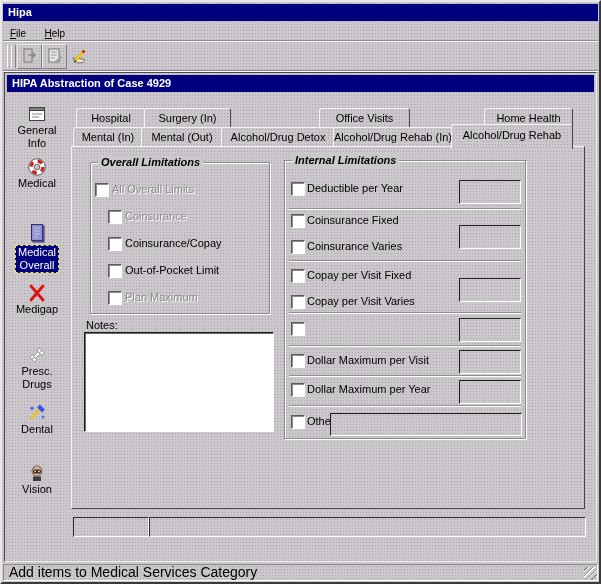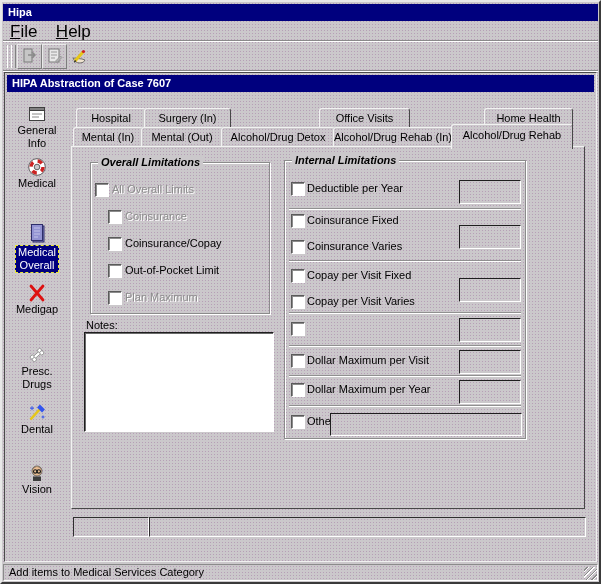--- a/index.html
+++ b/index.html
@@ -10,21 +10,21 @@
   .dither{background-color:#cbc8cb;
           background-image:radial-gradient(rgba(158,110,158,.45) .7px,rgba(0,0,0,0) .8px);
           background-size:3px 3px;}
   .navy{background:#00007e;color:#fff;}
   .abs{position:absolute;box-sizing:border-box;}
   .txt{font-size:11px;line-height:13px;color:#000;white-space:nowrap;}
   
   #titlebar{left:1px;top:2px;right:1px;height:17px;font-size:11px;font-weight:bold;
             line-height:17px;padding-left:5px;}
   #menubar{left:1px;top:21px;right:1px;height:17px;}
-  .menu-item{display:inline-block;font-size:17px;line-height:16px;padding:0 7px;color:#000;}
+  .menu-item{display:inline-block;font-size:10px;line-height:16px;padding:0 7px;color:#000;}
   .menu-item::first-letter{text-decoration:underline;}
   .hgroove{height:0;border-top:1px solid #8a8a8a;border-bottom:1px solid #fff;}
   #toolbar{left:1px;top:40px;right:1px;height:29px;}
   .gripbar{position:absolute;top:3px;width:3px;height:23px;
            border-left:1px solid #fff;border-right:1px solid #808080;}
   .tbtn{position:absolute;top:2px;width:23px;height:23px;border:1px solid;
         border-color:#e9e9e9 #7d7d7d #7d7d7d #e9e9e9;}
   .tbtn svg{display:block;margin:2px auto;}
   
   #case-win{left:2px;top:70px;width:593px;height:490px;border:1px solid;
@@ -56,21 +56,21 @@
   .field{position:absolute;width:56px;height:22px;border:1px solid;
          border-color:#1e1e1e #fff #fff #1e1e1e;font-size:11px;line-height:20px;padding:0 2px;}
   .rowsep{position:absolute;left:4px;right:4px;height:0;
           border-top:1px solid #909090;border-bottom:1px solid #fff;}
   #notes-area{left:12px;top:185px;width:190px;height:100px;background:#fff;border:1px solid;
               border-color:#1e1e1e #fff #fff #1e1e1e;box-shadow:inset 1px 1px 0 #6a6a6a;
               resize:none;font-family:"Liberation Sans",sans-serif;font-size:11px;}
   .bpanel{position:absolute;height:18px;border:1px solid;border-color:#2e2e2e #fff #fff #2e2e2e;}
   
   #statusbar{left:1px;right:1px;bottom:1px;height:17px;border:1px solid;
-             border-color:#8a8a8a #fff #fff #8a8a8a;font-size:11px;line-height:15px;
+             border-color:#8a8a8a #fff #fff #8a8a8a;font-size:14px;line-height:15px;
              padding-left:5px;}
   #grip{position:absolute;right:0;bottom:0;width:13px;height:13px;
         background:repeating-linear-gradient(135deg,rgba(0,0,0,0) 0 2px,#8a8a8a 2px 3px,#fff 3px 4px);}
 </style>
 </head>
 <body class="dither">
 
 <div id="app" class="dither">
 
   <div id="titlebar" class="abs navy">
@@ -105,21 +105,21 @@
         <path d="M5 14 L13 5" stroke="#e5c619" stroke-width="3"></path>
         <circle cx="13.5" cy="4.5" r="1.6" fill="#cc2222"></circle>
         <path d="M4.2 15.2 l1.6-1.6" stroke="#333" stroke-width="1.4"></path>
       </svg></span>
     </div>
   </div>
   <div class="abs hgroove" style="left:1px;right:1px;top:68px"></div>
 
   <div id="case-win" class="abs dither">
     <div id="case-title" class="abs navy">
-      <span>HIPA Abstraction of Case 7607</span>
+      <span>HIPA Abstraction of Case 4929</span>
     </div>
 
     <div class="side-item" style="top:32px">
       <span><svg width="20" height="19" viewBox="0 0 20 19">
         <rect x="2.5" y="2.5" width="15" height="13" fill="#fff" stroke="#404040"></rect>
         <rect x="2.5" y="2.5" width="15" height="3" fill="#808080" stroke="#404040"></rect>
         <path d="M5 9 h10 M5 12 h7" stroke="#8a8a8a"></path>
       </svg></span>
       <div class="side-lab">General</div>
       <div class="side-lab">Info</div>

